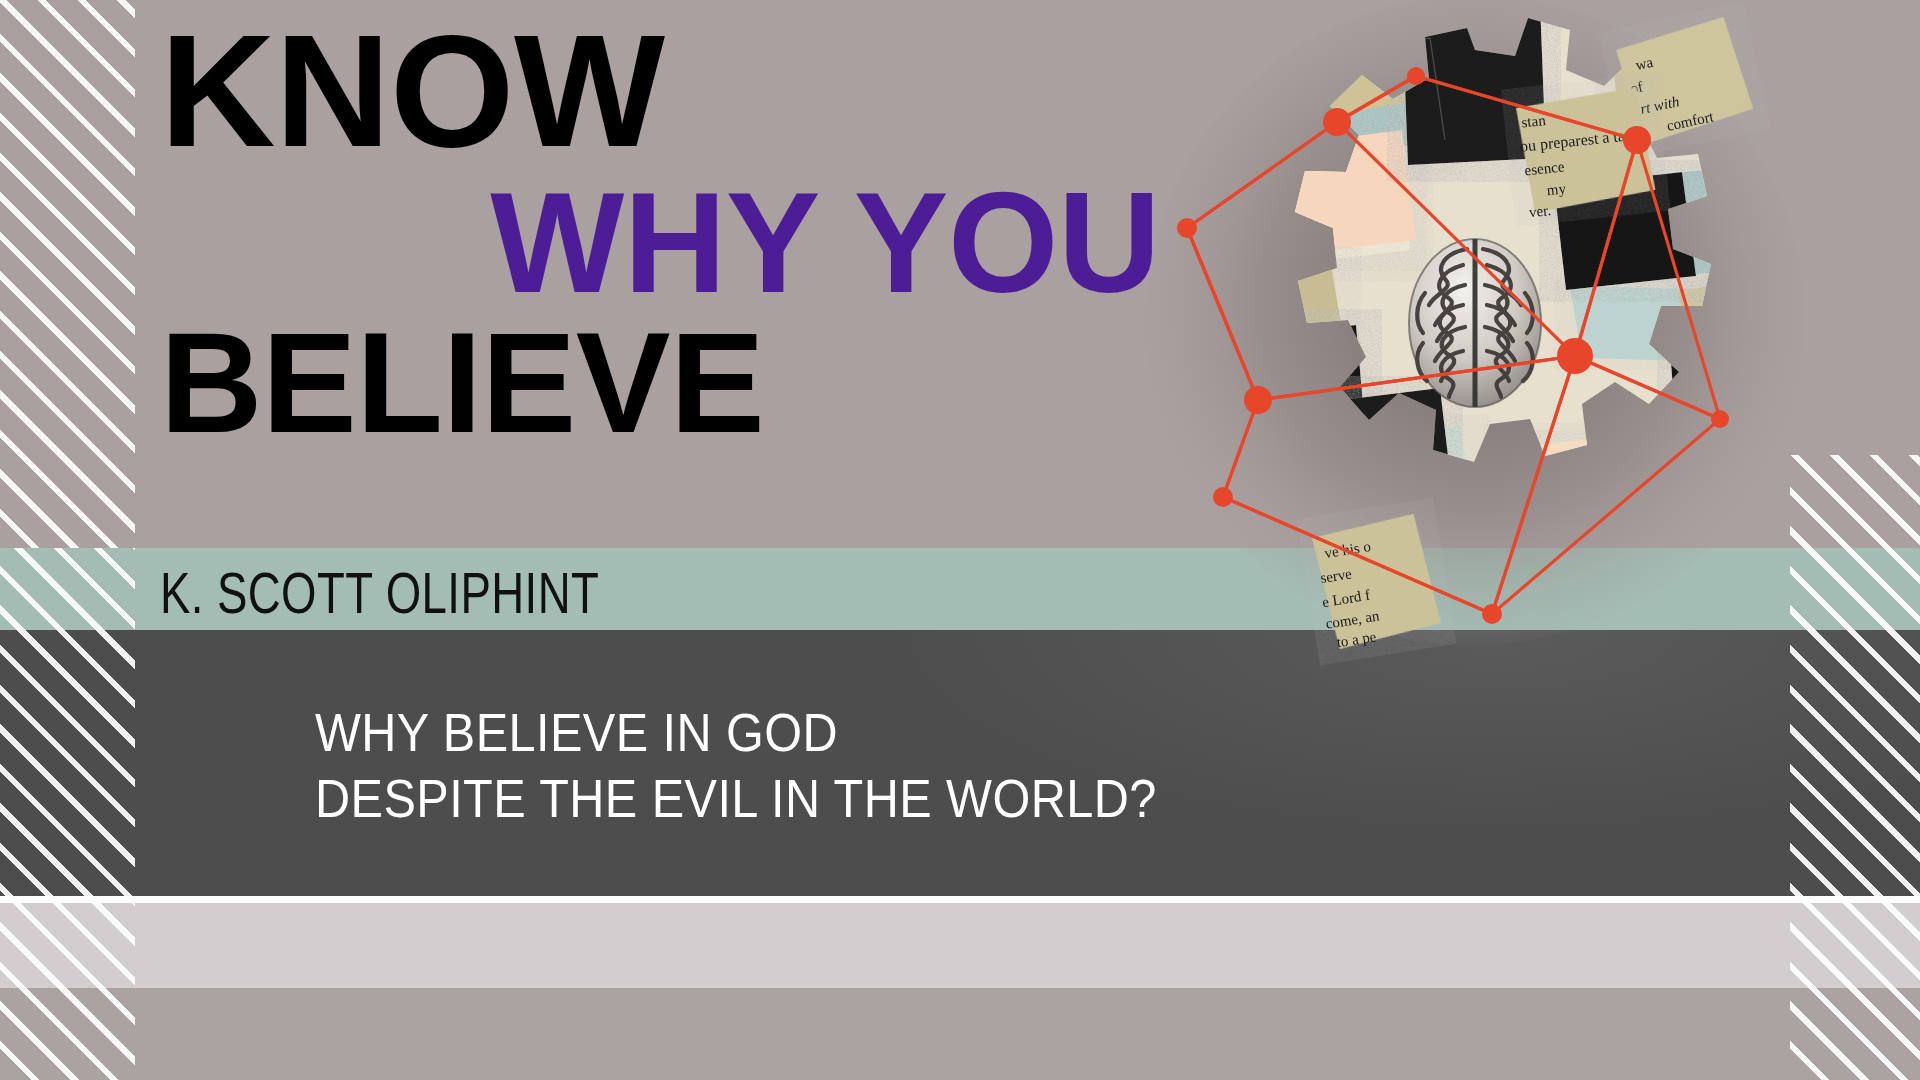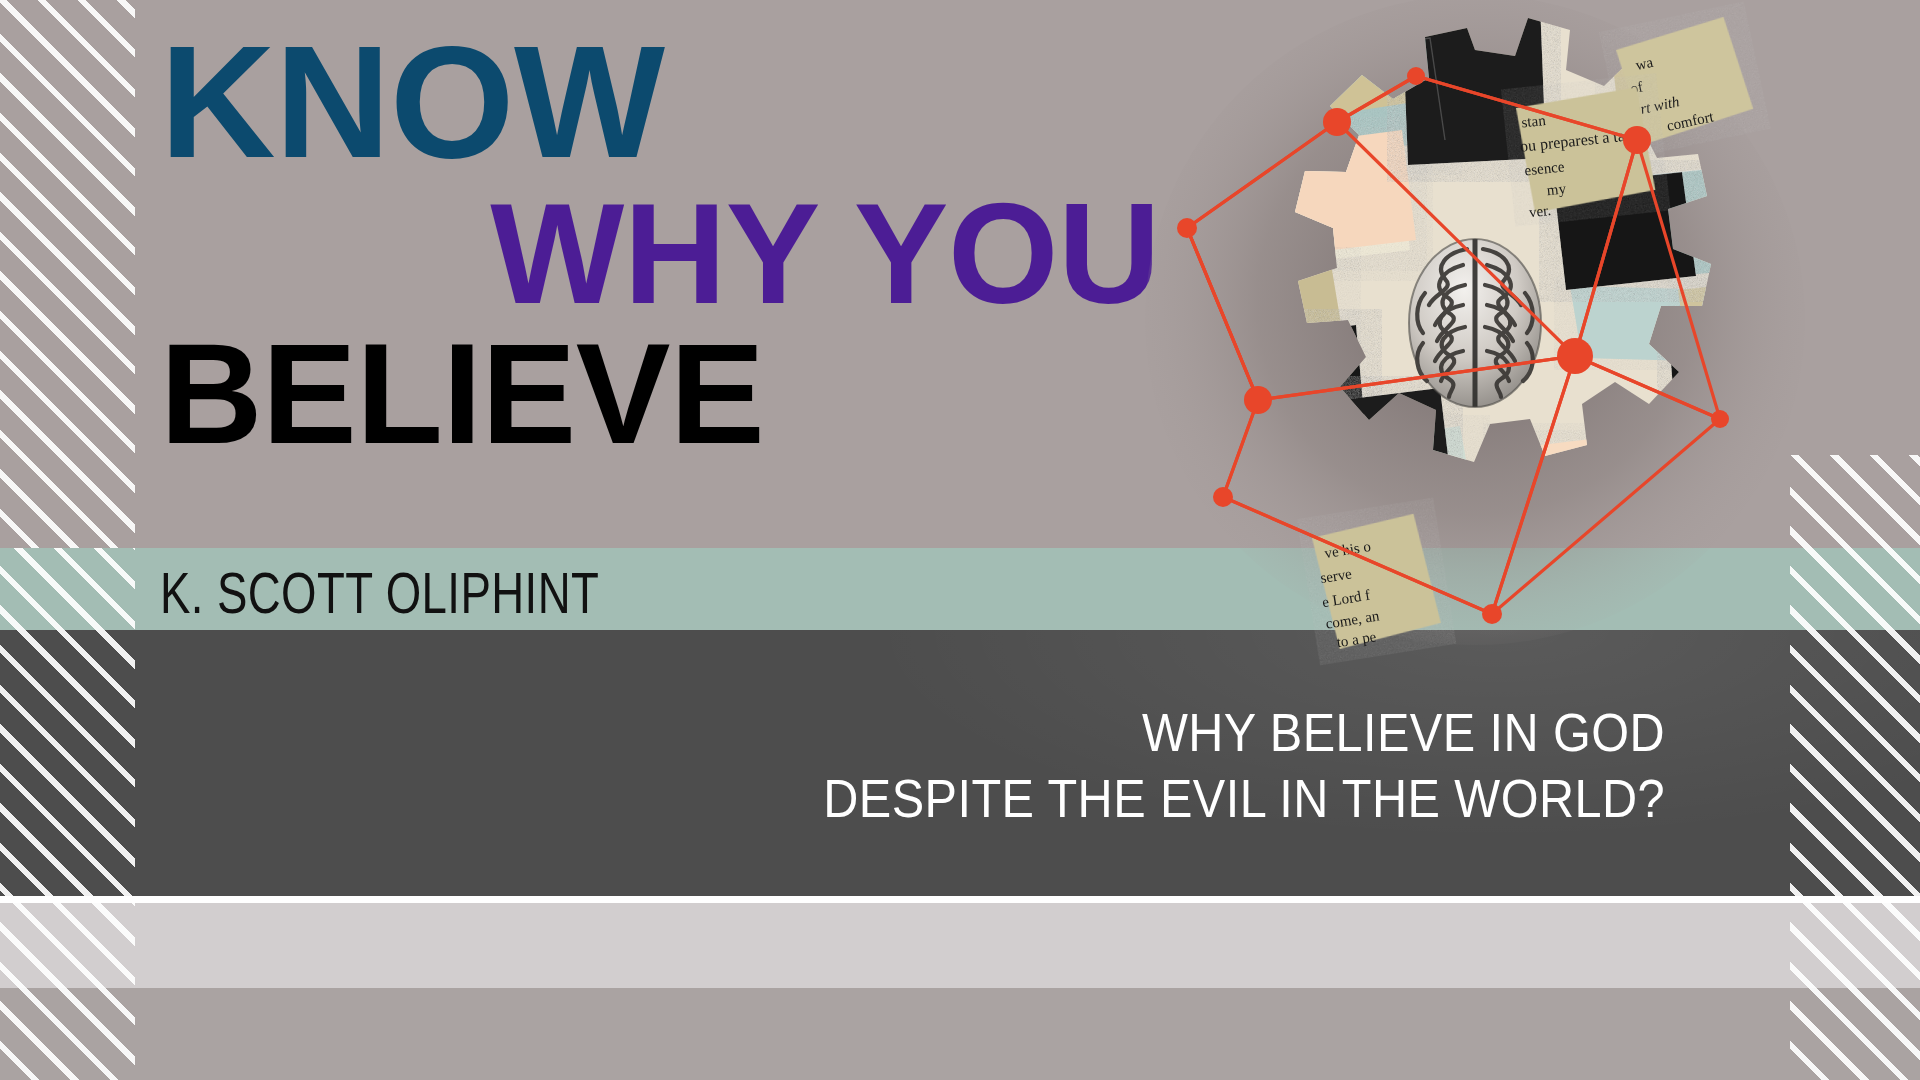--- a/index.html
+++ b/index.html
@@ -67,23 +67,23 @@
   }
   .title-line {
     font-family: "Liberation Sans", sans-serif;
     font-weight: bold;
     letter-spacing: -0.5px;
     line-height: 0.94;
     margin: 0;
     white-space: nowrap;
   }
   #title-know {
-    color: #0c4a6e;
+    color: #000000;
     font-size: 160px;
-    padding-top: 27px;
+    padding-top: 16px;
   }
   #title-why-you {
     color: #4c1d95;
     font-size: 142px;
     padding-top: 10px;
     text-align: right;
   }
   #title-believe {
     color: #000000;
     font-size: 142px;
@@ -104,21 +104,21 @@
     transform-origin: left center;
     white-space: nowrap;
   }
 
   
   #subtitle-block {
     position: absolute;
     left: 240px;
     top: 700px;
     width: 1500px;
-    text-align: right;
+    text-align: left;
     z-index: 4;
   }
   .subtitle-line {
     font-family: "Liberation Sans", sans-serif;
     font-weight: normal;
     font-size: 54px;
     line-height: 1.22;
     color: #ffffff;
     letter-spacing: 0.5px;
     transform: scaleX(0.90);

